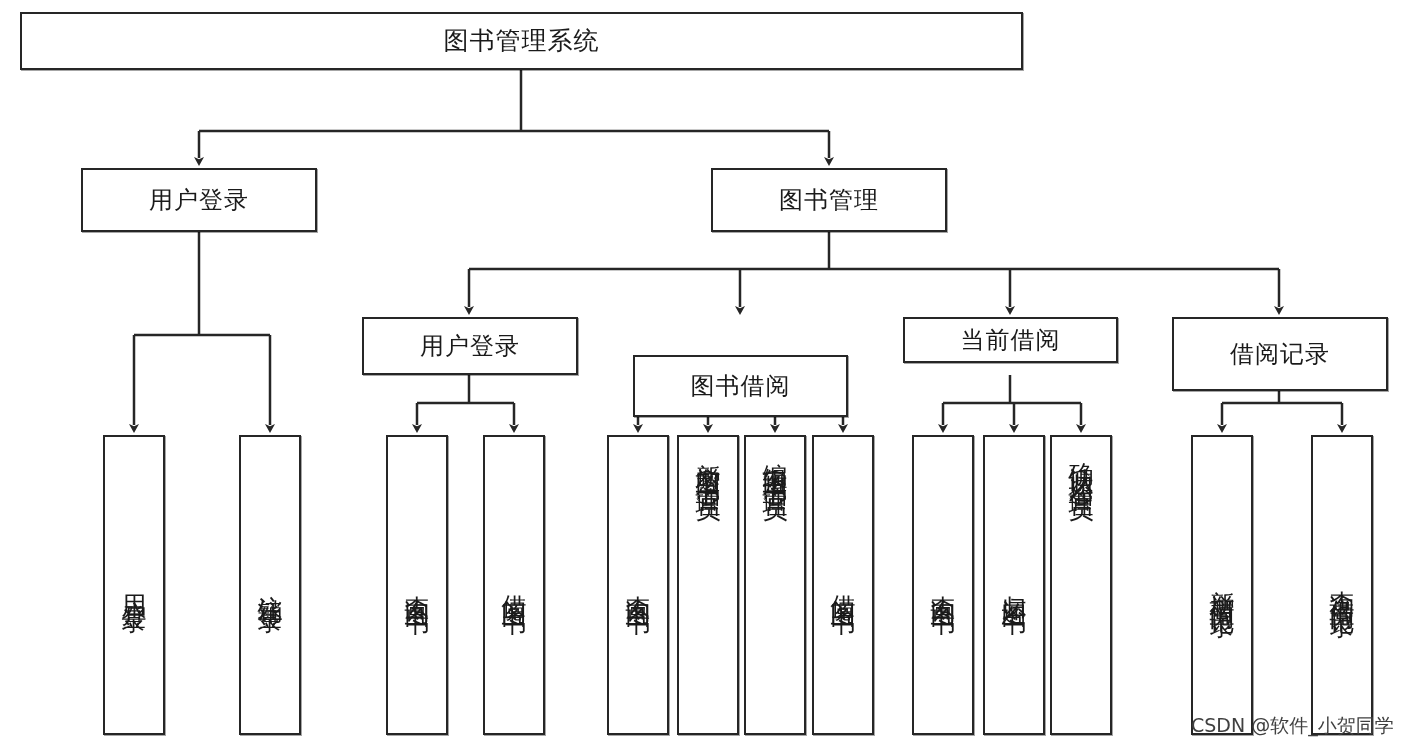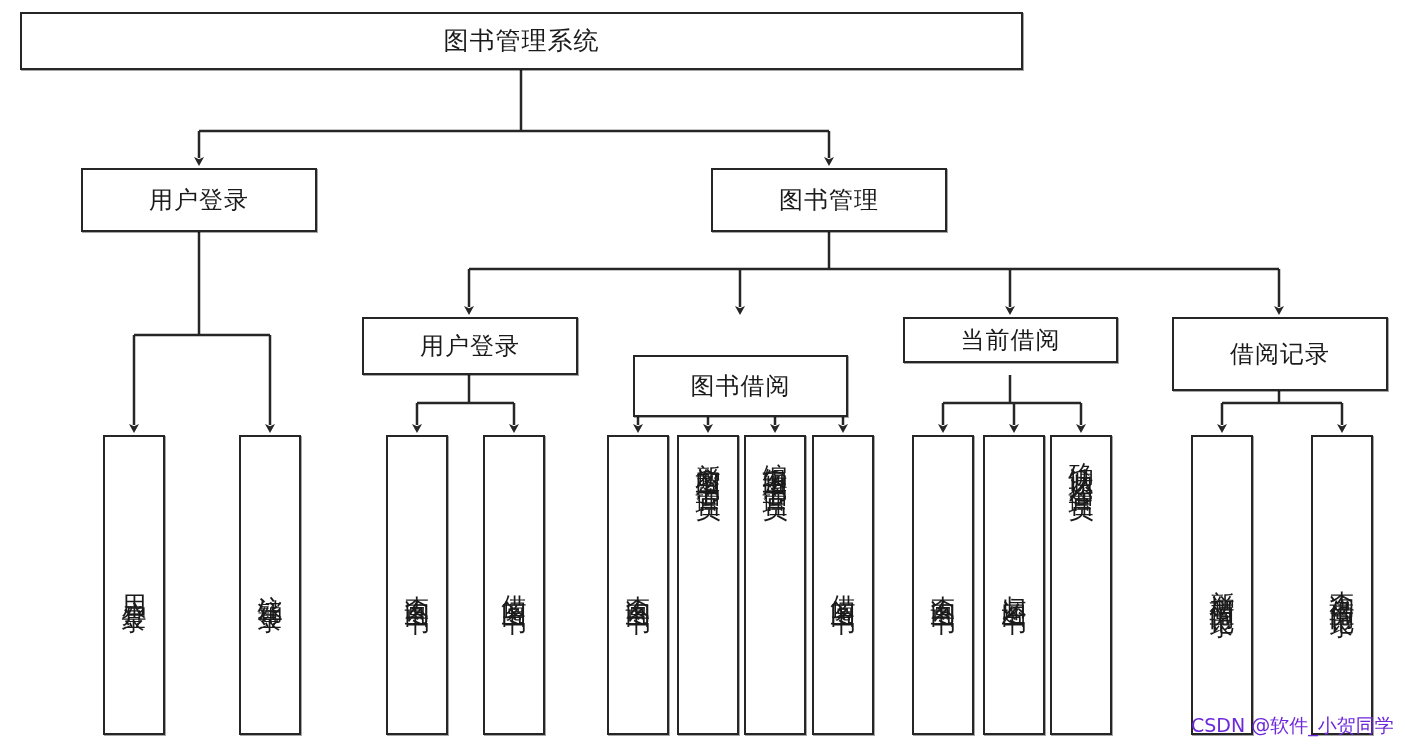--- a/index.html
+++ b/index.html
@@ -54,21 +54,21 @@
     writing-mode: vertical-rl;
     text-orientation: upright;
     font-size: 25px;
     letter-spacing: 5px;
     line-height: 1;
     text-align: left;
   }
   .watermark {
     position: absolute;
     font-size: 19px;
-    color: #6d28d9;
+    color: #404040;
     white-space: nowrap;
     font-family: "DejaVu Sans", "Liberation Sans", sans-serif;
   }
 </style>
 </head>
 <body>
 
 <div id="canvas">
 
   <svg class="connectors" viewBox="0 0 1405 747" xmlns="http://www.w3.org/2000/svg">

